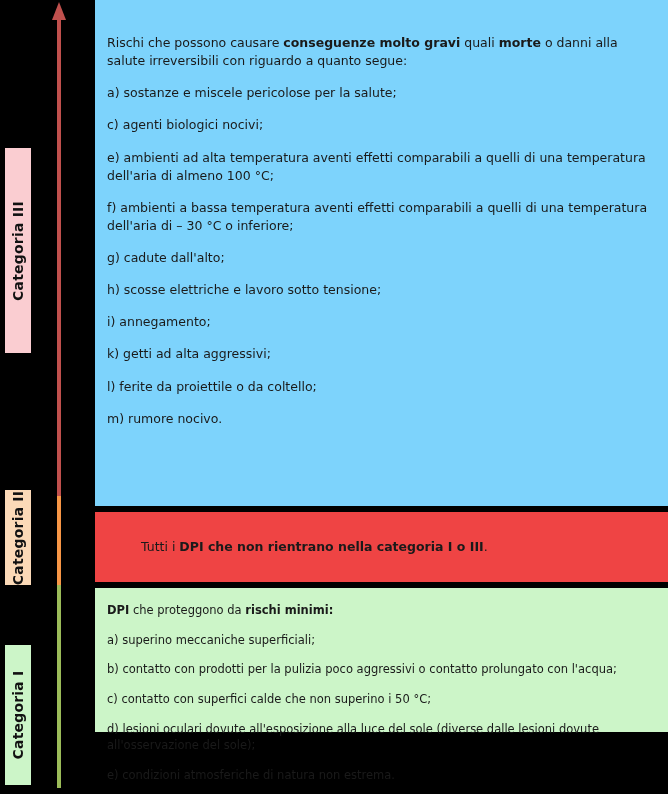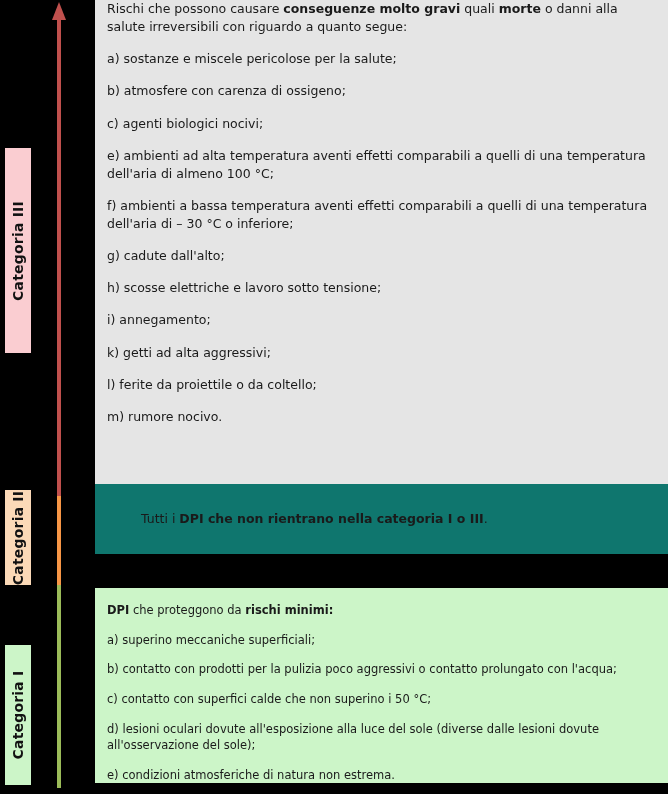--- a/index.html
+++ b/index.html
@@ -67,33 +67,34 @@
   .panel {
     position: absolute;
     left: 95px;
     right: 0;
     box-sizing: border-box;
     padding: 0 12px;
   }
   #panel-cat3 {
     top: 0;
     height: 506px;
-    background: #e5e5e5;
+    background: #7dd3fc;
+    padding-top: 34px;
   }
   #panel-cat2 {
-    top: 484px;
+    top: 512px;
     height: 70px;
-    background: #0f766e;
+    background: #ef4444;
     display: flex;
     align-items: center;
     padding-left: 46px;
   }
   #panel-cat1 {
     top: 588px;
-    height: 195px;
+    height: 144px;
     background: #CCF5C8;
     padding-top: 14px;
   }
 
   .para {
     margin: 0 0 14px 0;
     font-size: 12.5px;
     line-height: 1.45;
     color: #1a1a1a;
   }
@@ -123,21 +124,20 @@
 <div class="cat-label" id="cat-label-2">
   <span>Categoria II</span>
 </div>
 <div class="cat-label" id="cat-label-1">
   <span>Categoria I</span>
 </div>
 
 <div class="panel" id="panel-cat3">
     <p class="para"><span>Rischi che possono causare </span><b>conseguenze molto gravi</b><span> quali </span><b>morte</b><span> o danni alla salute irreversibili con riguardo a quanto segue:</span></p>
     <p class="para">a) sostanze e miscele pericolose per la salute;</p>
-    <p class="para">b) atmosfere con carenza di ossigeno;</p>
     <p class="para">c) agenti biologici nocivi;</p>
     <p class="para">e) ambienti ad alta temperatura aventi effetti comparabili a quelli di una temperatura dell'aria di almeno 100 °C;</p>
     <p class="para">f) ambienti a bassa temperatura aventi effetti comparabili a quelli di una temperatura dell'aria di – 30 °C o inferiore;</p>
     <p class="para">g) cadute dall'alto;</p>
     <p class="para">h) scosse elettriche e lavoro sotto tensione;</p>
     <p class="para">i) annegamento;</p>
     <p class="para">k) getti ad alta aggressivi;</p>
     <p class="para">l) ferite da proiettile o da coltello;</p>
     <p class="para" style="margin-bottom: 0px;">m) rumore nocivo.</p>
   </div>

